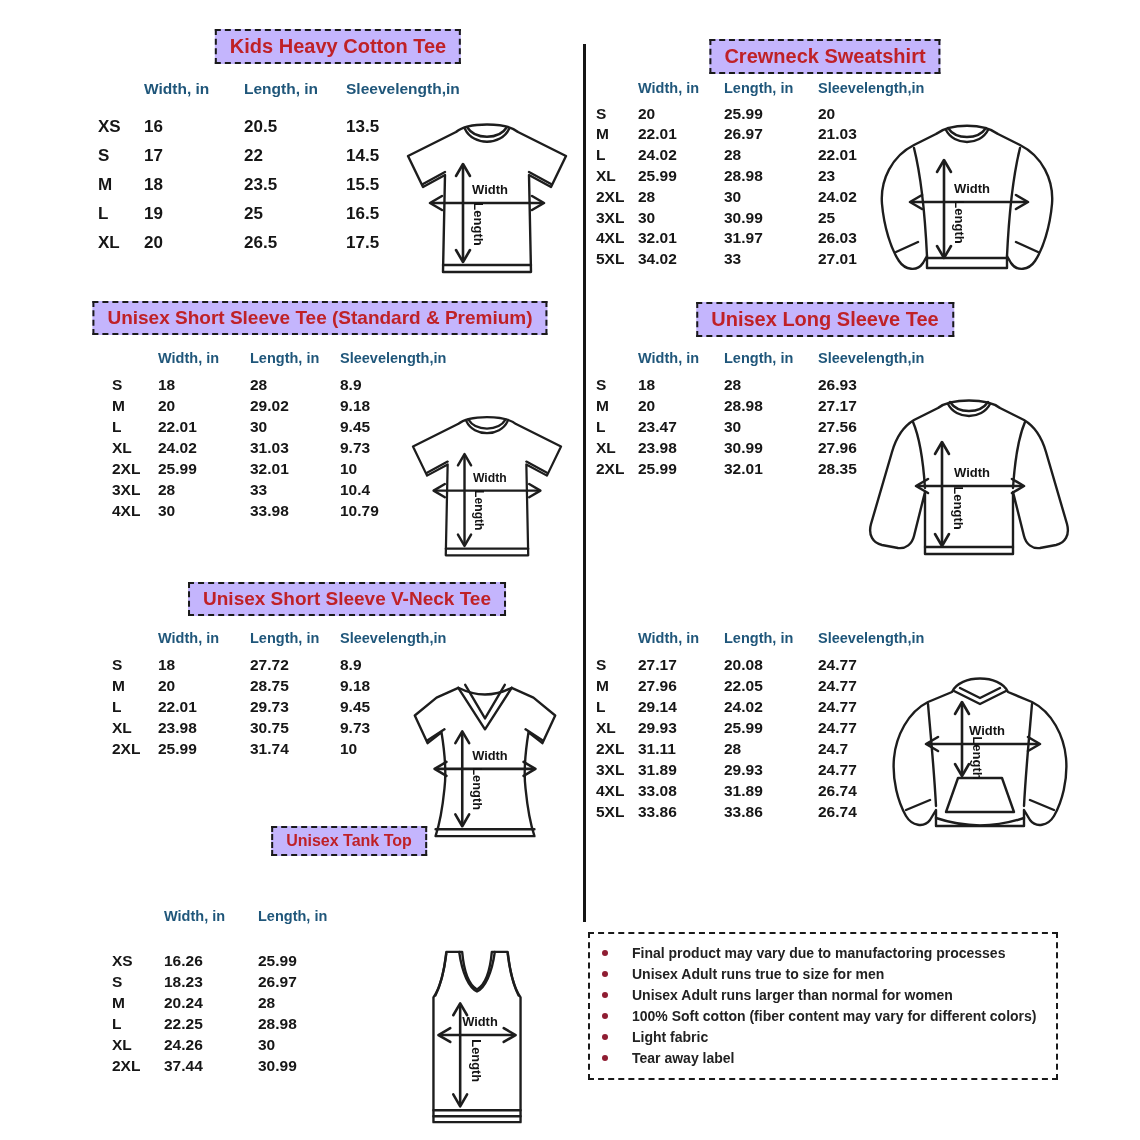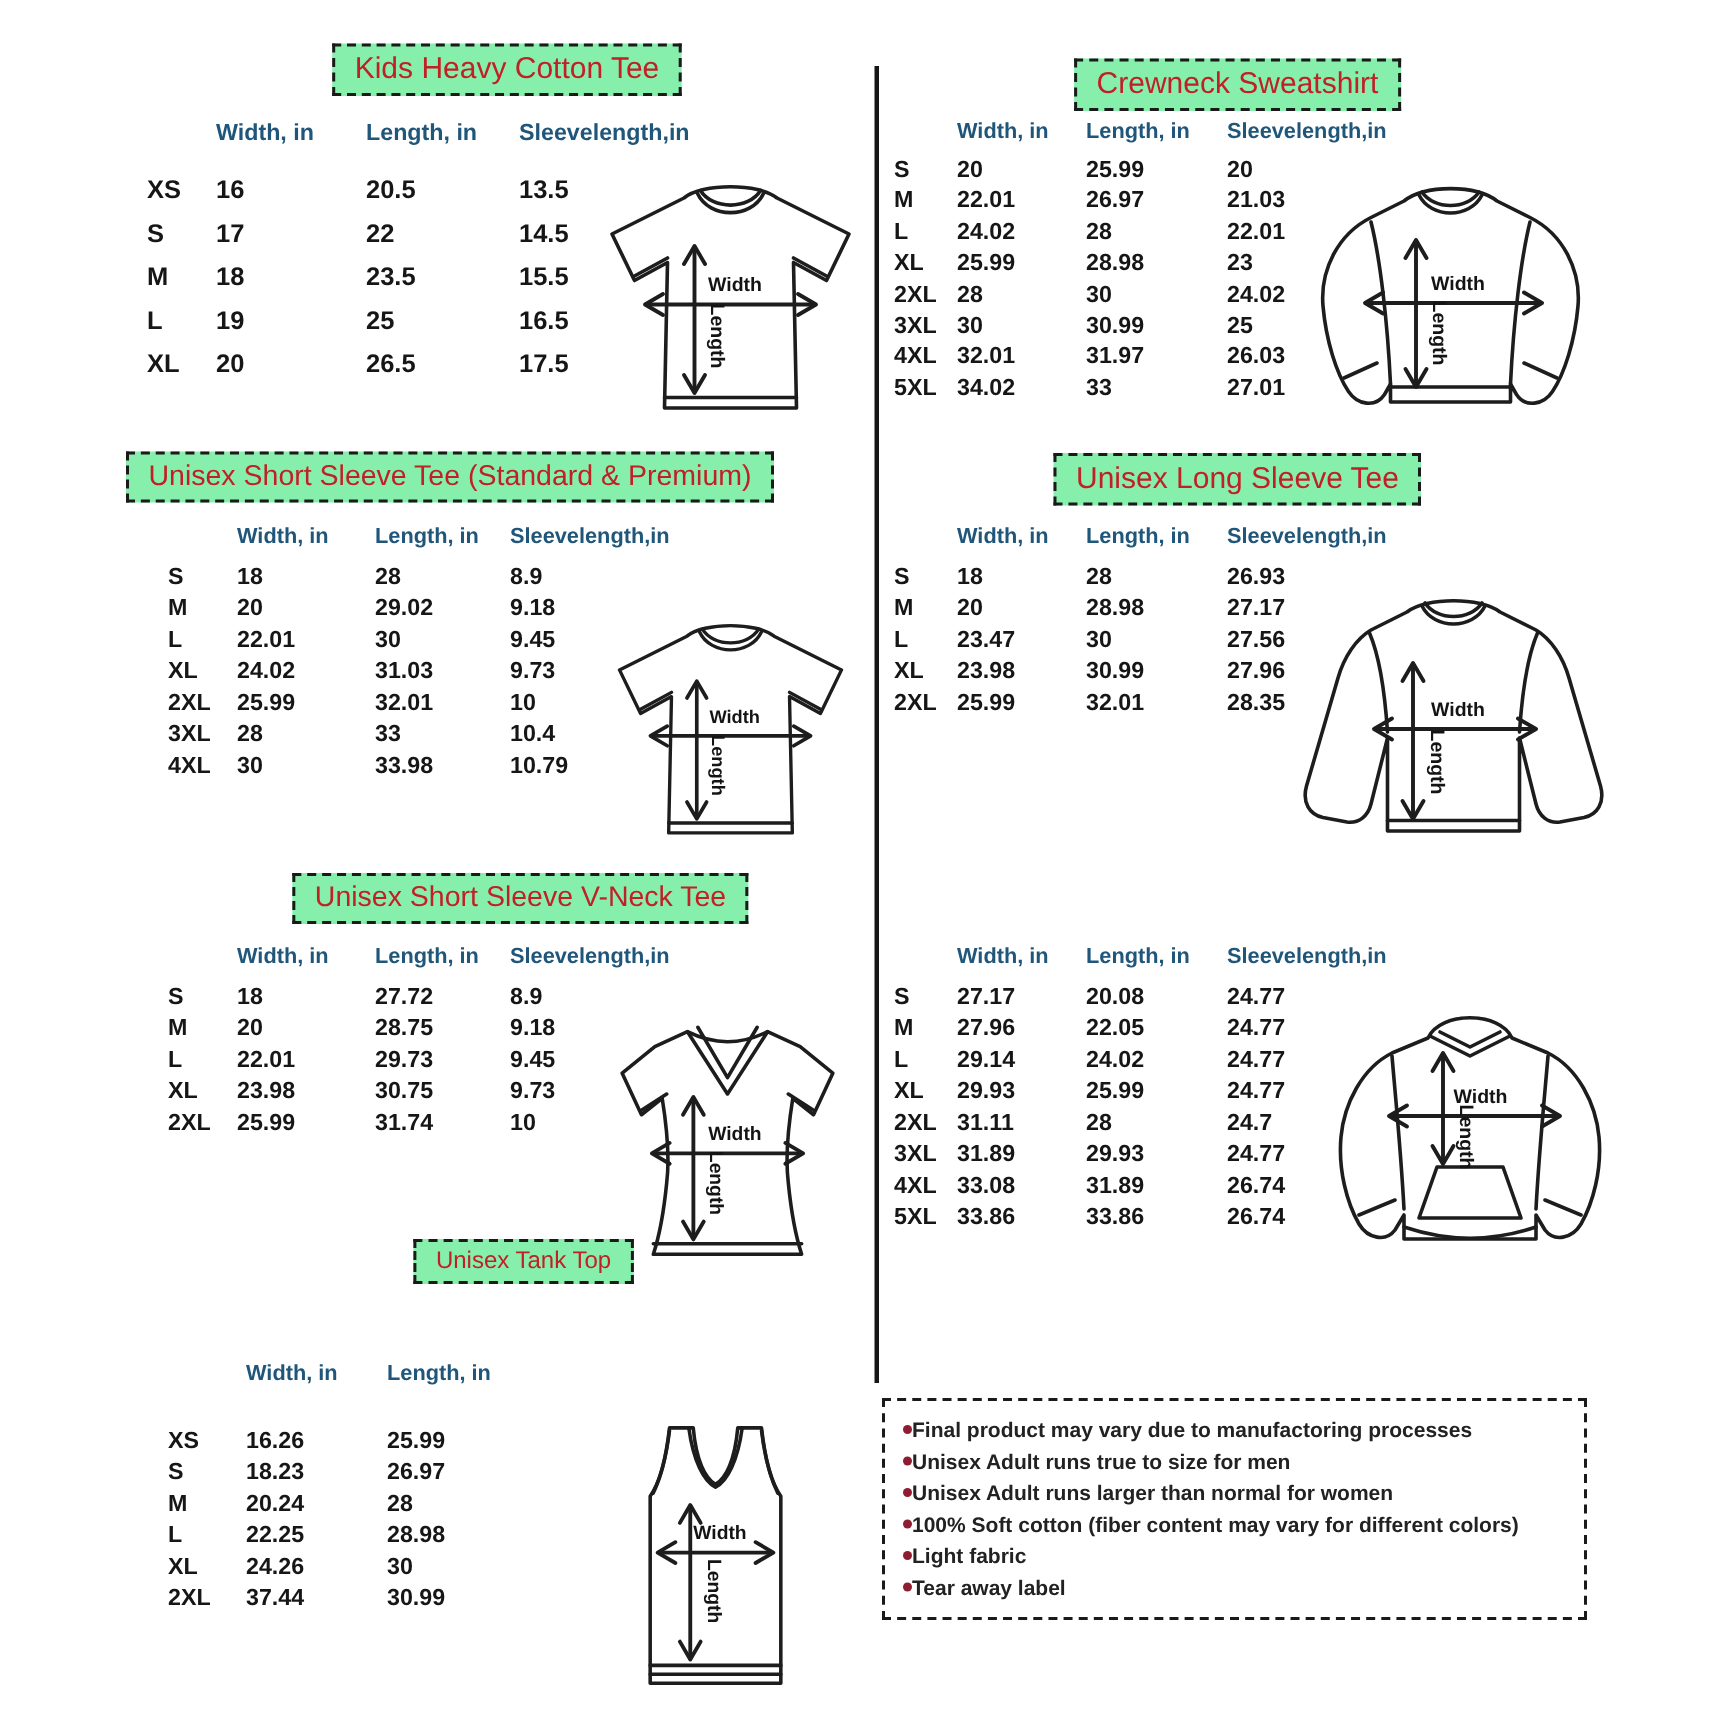--- a/index.html
+++ b/index.html
@@ -2,25 +2,25 @@
 <html><head>
 <meta charset="utf-8">
 <style>
   html,body{margin:0;padding:0;background:#fff;}
   .canvas{position:relative;width:1140px;height:1140px;background:#ffffff;overflow:hidden;
           font-family:"Liberation Sans","DejaVu Sans",sans-serif;color:#1a1a1a;}
 
   .divider{position:absolute;left:583px;top:44px;width:3px;height:878px;background:#161616;}
 
   .title-box{position:absolute;transform:translateX(-50%);border:2px dashed #1a1a1a;
-             padding:4px 13px;font-weight:400;white-space:nowrap;background:#86efac;}
+             padding:4px 13px;font-weight:700;white-space:nowrap;background:#c4b5fd;}
   .title-box span{color:#bf2127;}
   #t-kids{left:338px;top:29px;font-size:20px;}
   #t-crew{left:825px;top:39px;font-size:20px;}
-  #t-sst{left:300px;top:301px;font-size:19px;}
+  #t-sst{left:320px;top:301px;font-size:19px;}
   #t-lst{left:825px;top:302px;font-size:20px;}
   #t-vneck{left:347px;top:582px;font-size:19px;}
   #t-hoodie{left:766px;top:583px;font-size:20px;}
   #t-tank{left:349px;top:826px;font-size:16px;}
 
   .table{position:absolute;font-weight:700;color:#161616;}
   .thead,.trow{display:grid;align-items:center;}
   .thead{align-items:end;margin-bottom:8px;}
   .h{color:#1f567a;font-size:14.5px;line-height:1.12;}
   .h-sleeve{display:flex;align-items:center;text-align:center;}
@@ -54,21 +54,21 @@
   .garment{position:absolute;}
   .garment path,.garment polyline{stroke:#1d1d1d;fill:none;stroke-width:2.4;
        stroke-linejoin:round;stroke-linecap:round;}
   .garment path.fill{fill:#ffffff;}
   .garment .arrow{stroke-width:2.6;}
   .garment text{font-family:"Liberation Sans","DejaVu Sans",sans-serif;
        font-size:13px;font-weight:700;fill:#141414;stroke:none;}
 
   .notes{position:absolute;left:588px;top:932px;width:470px;box-sizing:border-box;
          border:2px dashed #1a1a1a;padding:9px 10px 9px 12px;background:#fff;}
-  .note{display:flex;gap:0;align-items:flex-start;font-size:14px;font-weight:700;
+  .note{display:flex;gap:24px;align-items:flex-start;font-size:14px;font-weight:700;
         color:#222;line-height:21px;white-space:nowrap;}
   .dot{width:6px;height:6px;border-radius:50%;background:#8f1d32;margin-top:7px;flex:none;}
 </style>
 </head>
 <body>
 
 <div class="canvas">
 
   <div class="divider"></div>
 

